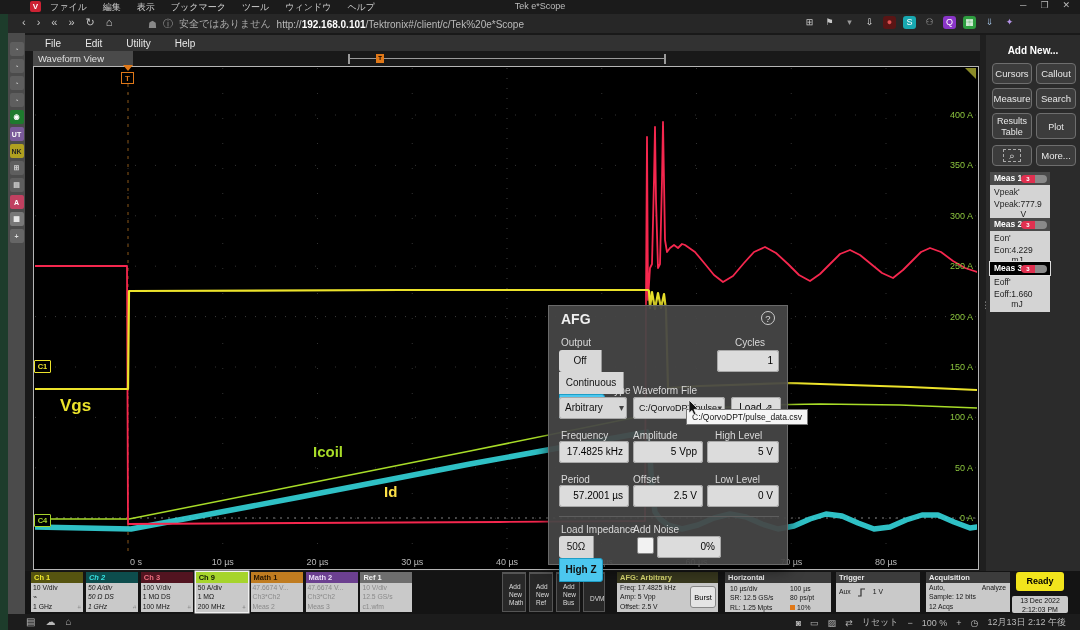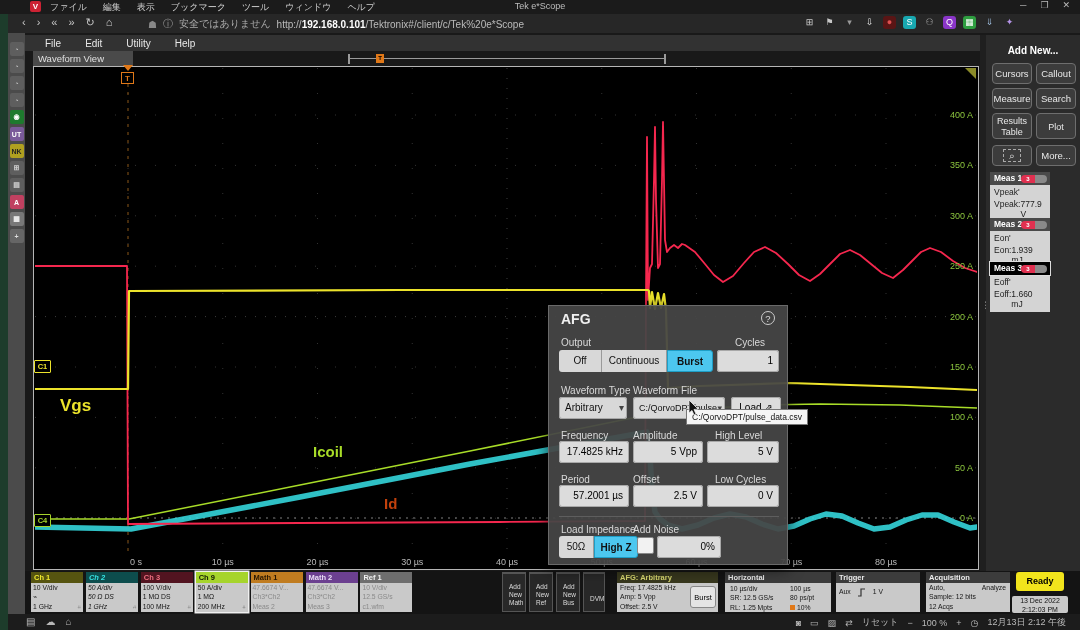--- a/index.html
+++ b/index.html
@@ -50,21 +50,21 @@
   .measb.sel .mh{background:#000;box-shadow:0 0 0 1px #ddd;}
   .measb .pill{position:absolute;right:3px;top:2.5px;width:26px;height:8px;border-radius:4px;overflow:hidden;display:flex;}
   .measb .pill i{font-style:normal;background:#e03050;color:#fff;font-size:6px;width:14px;text-align:center;line-height:8px;}
   .measb .pill u{text-decoration:none;background:#8a8a8a;flex:1;}
   .measb .mb{background:#d4d4d4;color:#1c1c1c;font-size:8.5px;padding:2px 4px 3px 4px;}
   .measb .mb .r{display:flex;justify-content:space-between;margin-top:2px;}
   
   #afg{left:548px;top:305px;width:240px;height:260px;background:rgba(70,70,70,0.94);border:1px solid #6a6a6a;z-index:30;box-shadow:0 4px 14px rgba(0,0,0,.6);box-sizing:border-box;}
   #afg .lab{position:absolute;color:#d9d9d9;font-size:10px;}
   #afg .fld{position:absolute;background:#dcdcdc;color:#000;font-size:10px;text-align:right;border-radius:3px;box-shadow:inset 0 0 0 1px #a8a8a8;line-height:22px;height:22px;padding-right:6px;box-sizing:border-box;}
-  #afg .seg{position:absolute;display:flex;height:22px;}
+  #afg .seg{position:absolute;display:flex;height:22px;flex-direction:column;}
   #afg .seg span{background:#d8d8d8;color:#111;font-size:10px;line-height:22px;text-align:center;border-right:1px solid #9a9a9a;}
   #afg .seg span.on{background:#4cc7ef;border:1px solid #1e9ec6;box-sizing:border-box;font-weight:bold;}
   #afg .dd{position:absolute;background:#d8d8d8;color:#111;height:22px;border-radius:3px;font-size:9px;line-height:22px;padding:0 12px 0 6px;box-sizing:border-box;box-shadow:inset 0 0 0 1px #a8a8a8;white-space:nowrap;overflow:hidden;}
   #afg .dd b{position:absolute;right:3px;top:0;font-weight:normal;color:#444;}
   #afgtitle{position:absolute;left:12px;top:5px;color:#f0f0f0;font-size:14px;font-weight:bold;}
   #afghelp{position:absolute;right:12px;top:5px;width:14px;height:14px;border:1.2px solid #ccc;border-radius:50%;color:#ddd;font-size:9.5px;text-align:center;line-height:14px;box-sizing:border-box;}
   #afg .divider{position:absolute;left:10px;top:210px;width:220px;border-top:1px solid #5e5e5e;}
   #afg .chk{position:absolute;left:88px;top:231px;width:15px;height:15px;background:#f2f2f2;border:1px solid #888;border-radius:2px;}
   #tooltip{left:686px;top:409px;background:#f5f5f5;border:1px solid #777;color:#111;font-size:8.5px;padding:2px 5px;z-index:40;white-space:nowrap;}
   #cursor{left:688px;top:400px;z-index:41;}
@@ -228,21 +228,21 @@
     </div>
 
   <div class="abs" id="trigtri"></div>
   <div class="abs" id="trigflag">T</div>
   <div class="abs chmark" style="top:360px;border:1.5px solid #ece32b;color:#ece32b;">C1</div>
   <div class="abs chmark" style="top:514px;border:1.5px solid #a6d42c;color:#a6d42c;">C4</div>
   <div class="abs" id="cornertri"></div>
 
   <div class="abs wlabel" style="left:60px;top:396px;color:#ece32b;font-size:17px;">Vgs</div>
   <div class="abs wlabel" style="left:313px;top:443px;color:#a8dc28;font-size:15px;">Icoil</div>
-  <div class="abs wlabel" style="left:384px;top:495px;color:#c2410c;font-size:15px;">Id</div>
+  <div class="abs wlabel" style="left:384px;top:483px;color:#fde047;font-size:15px;">Id</div>
 
   <div class="abs" id="rpanel">
     <span class="grip">⋮</span>
     <div class="pn-head">Add New...</div>
     <button class="pbtn" style="left:6px;top:28px;">Cursors</button>
     <button class="pbtn" style="left:50px;top:28px;">Callout</button>
     <button class="pbtn" style="left:6px;top:53px;">Measure</button>
     <button class="pbtn" style="left:50px;top:53px;">Search</button>
     <button class="pbtn two" style="left:6px;top:78px;">Results Table</button>
     <button class="pbtn two" style="left:50px;top:78px;line-height:22px;">Plot</button>
@@ -264,21 +264,21 @@
     </div>
     <div class="measb" style="top:183px;">
       <div class="mh"><span>Meas 2</span><span class="pill">
             <i>3</i>
             <u></u>
           </span></div>
       <div class="mb">
           <div>Eon'</div>
         <div class="r">
             <span>Eon:</span>
-            <span>1.939 mJ</span>
+            <span>4.229 mJ</span>
           </div>
         </div>
     </div>
     <div class="measb sel" style="top:227px;">
       <div class="mh"><span>Meas 3</span><span class="pill">
             <i>3</i>
             <u></u>
           </span></div>
       <div class="mb">
           <div>Eoff'</div>
@@ -307,21 +307,21 @@
     <span class="dd" style="left:84px;top:91px;width:92px;"><span>C:/QorvoDPT/pulse...</span><b>▾</b></span>
     <span class="fld" style="left:182px;top:91px;width:50px;text-align:center;padding-right:0;"><span>Load</span> <span>⇗</span></span>
     <span class="lab" style="left:12px;top:124px;">Frequency</span>
     <span class="lab" style="left:84px;top:124px;">Amplitude</span>
     <span class="lab" style="left:166px;top:124px;">High Level</span>
     <span class="fld" style="left:10px;top:135px;width:70px;">17.4825 kHz</span>
     <span class="fld" style="left:84px;top:135px;width:70px;">5 Vpp</span>
     <span class="fld" style="left:158px;top:135px;width:72px;">5 V</span>
     <span class="lab" style="left:12px;top:168px;">Period</span>
     <span class="lab" style="left:84px;top:168px;">Offset</span>
-    <span class="lab" style="left:166px;top:168px;">Low Cycles</span>
+    <span class="lab" style="left:166px;top:168px;">Low Level</span>
     <span class="fld" style="left:10px;top:179px;width:70px;">57.2001 µs</span>
     <span class="fld" style="left:84px;top:179px;width:70px;">2.5 V</span>
     <span class="fld" style="left:158px;top:179px;width:72px;">0 V</span>
     <span class="divider"></span>
     <span class="lab" style="left:12px;top:218px;">Load Impedance</span>
     <span class="lab" style="left:84px;top:218px;">Add Noise</span>
     <span class="seg" style="left:10px;top:230px;">
       <span style="width:34px;border-radius:3px 0 0 3px;">50Ω</span>
       <span style="width:44px;border-radius:0 3px 3px 0;" class="on">High Z</span>
     </span>

